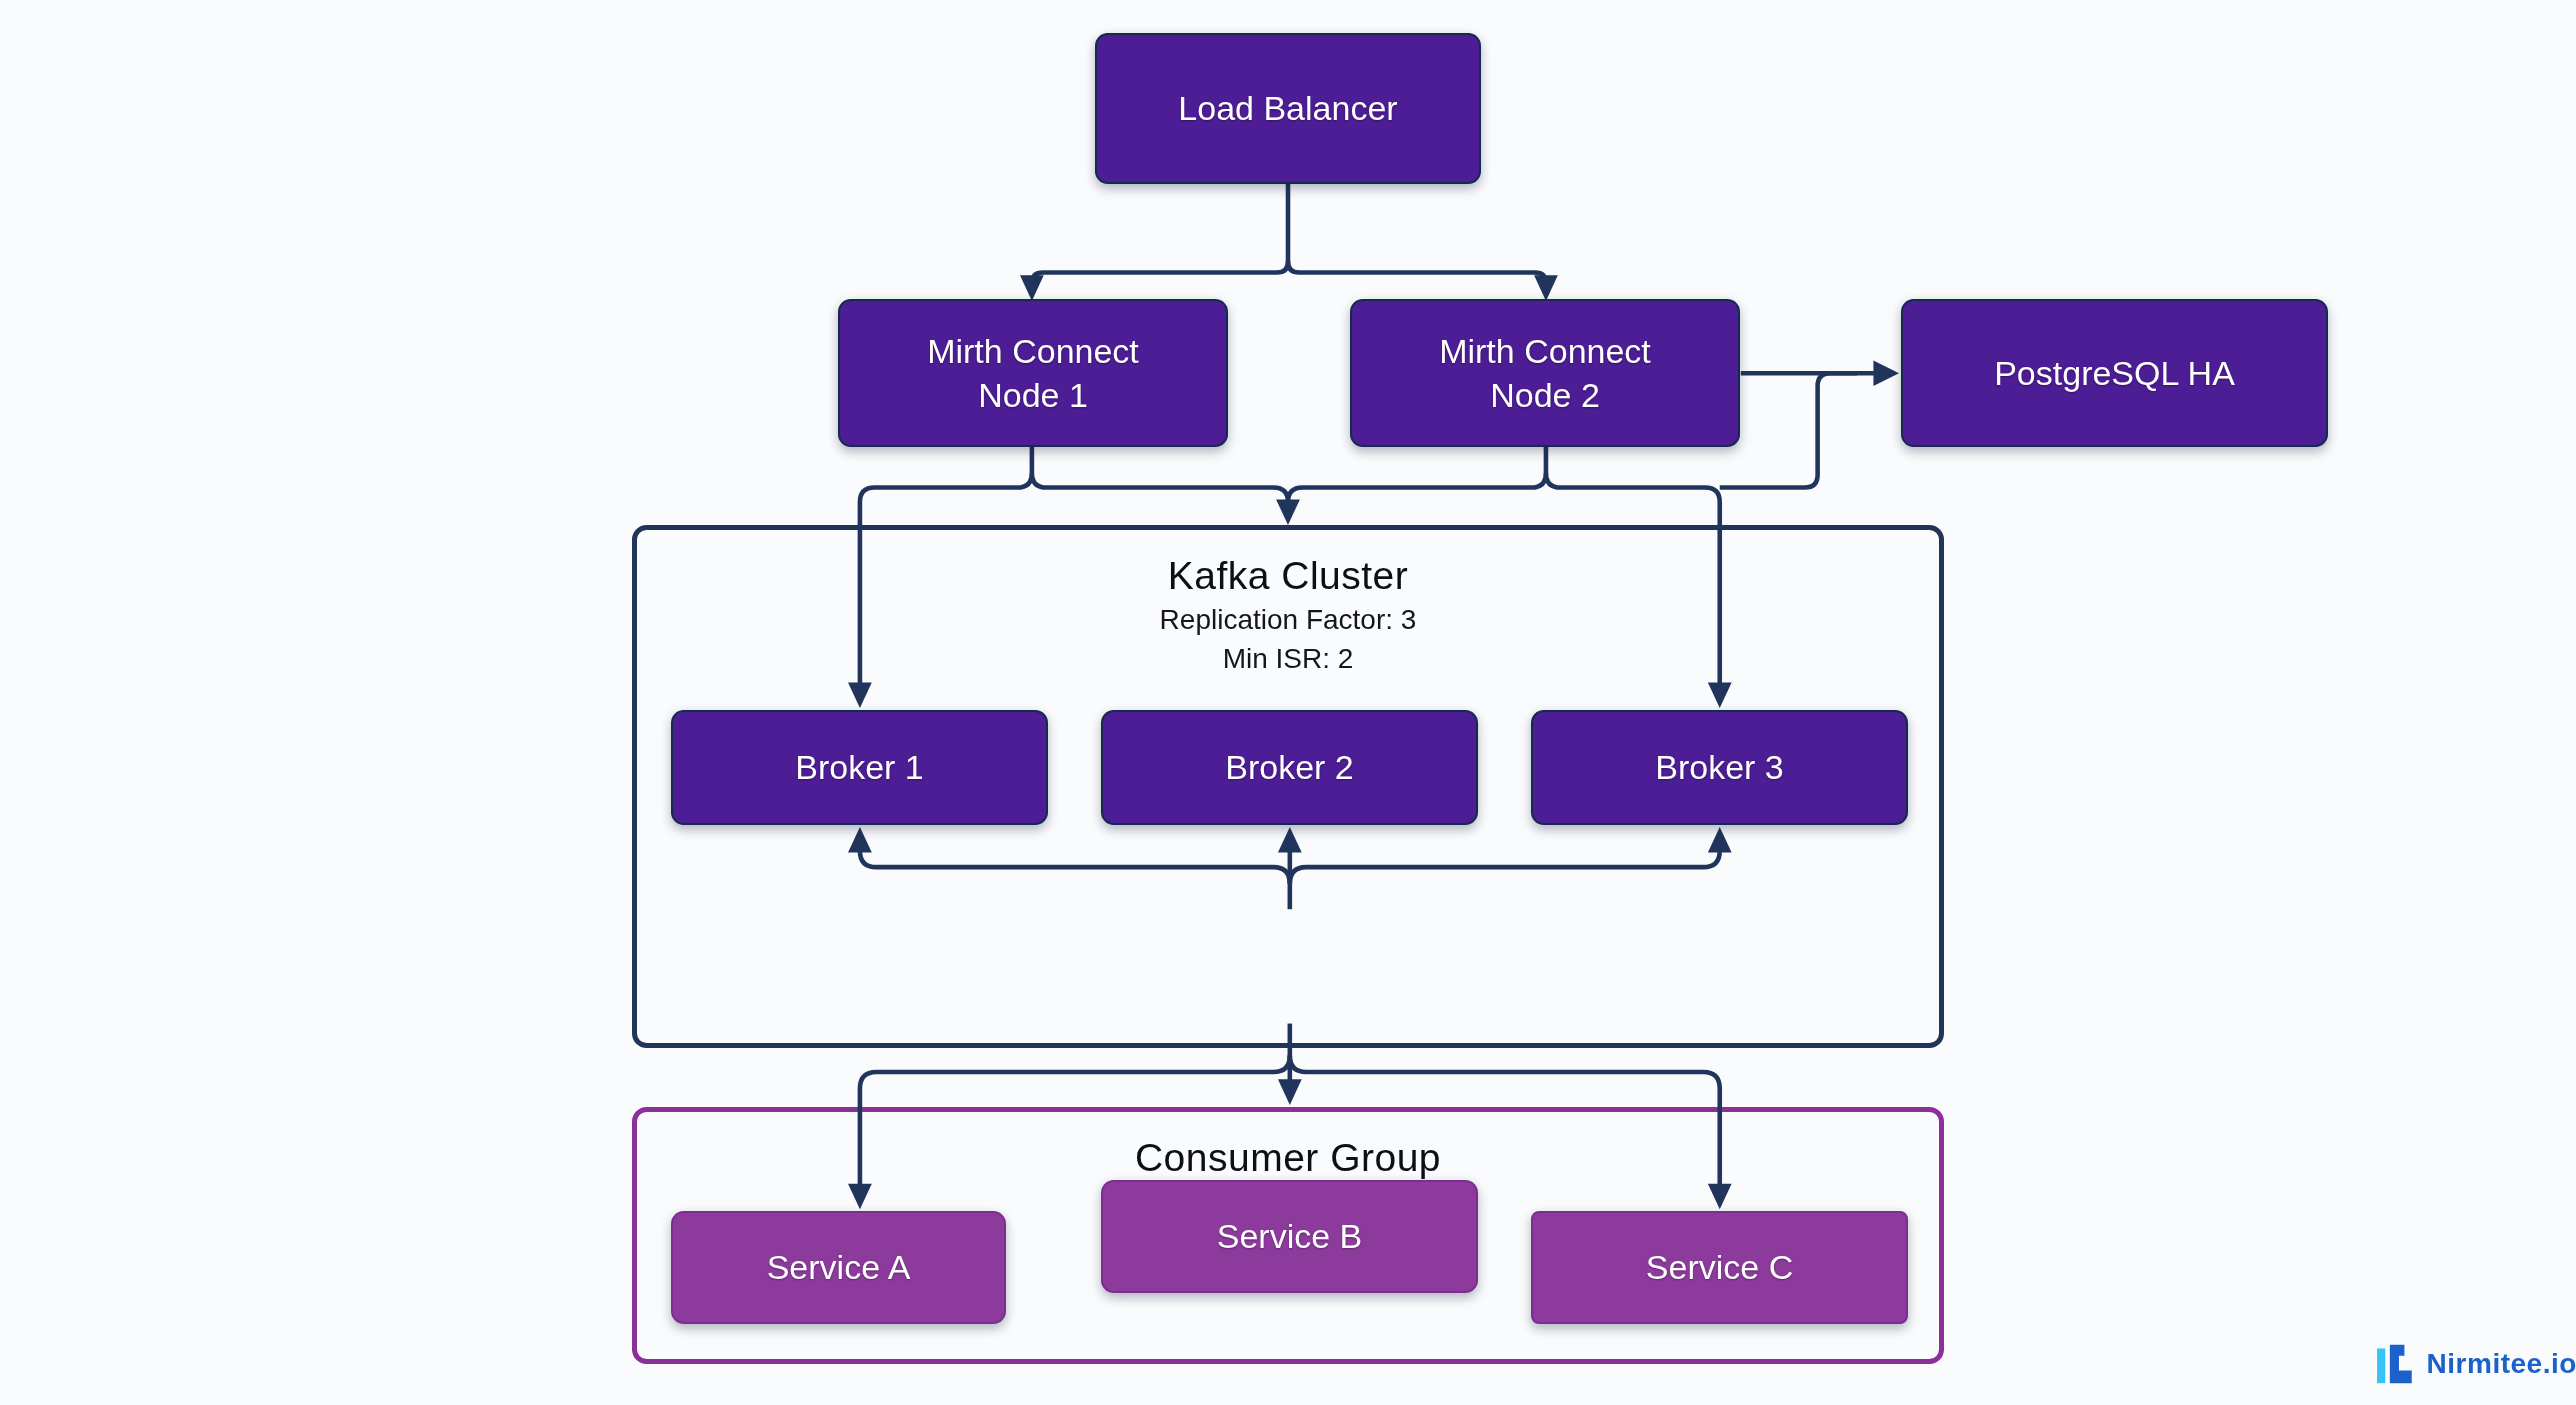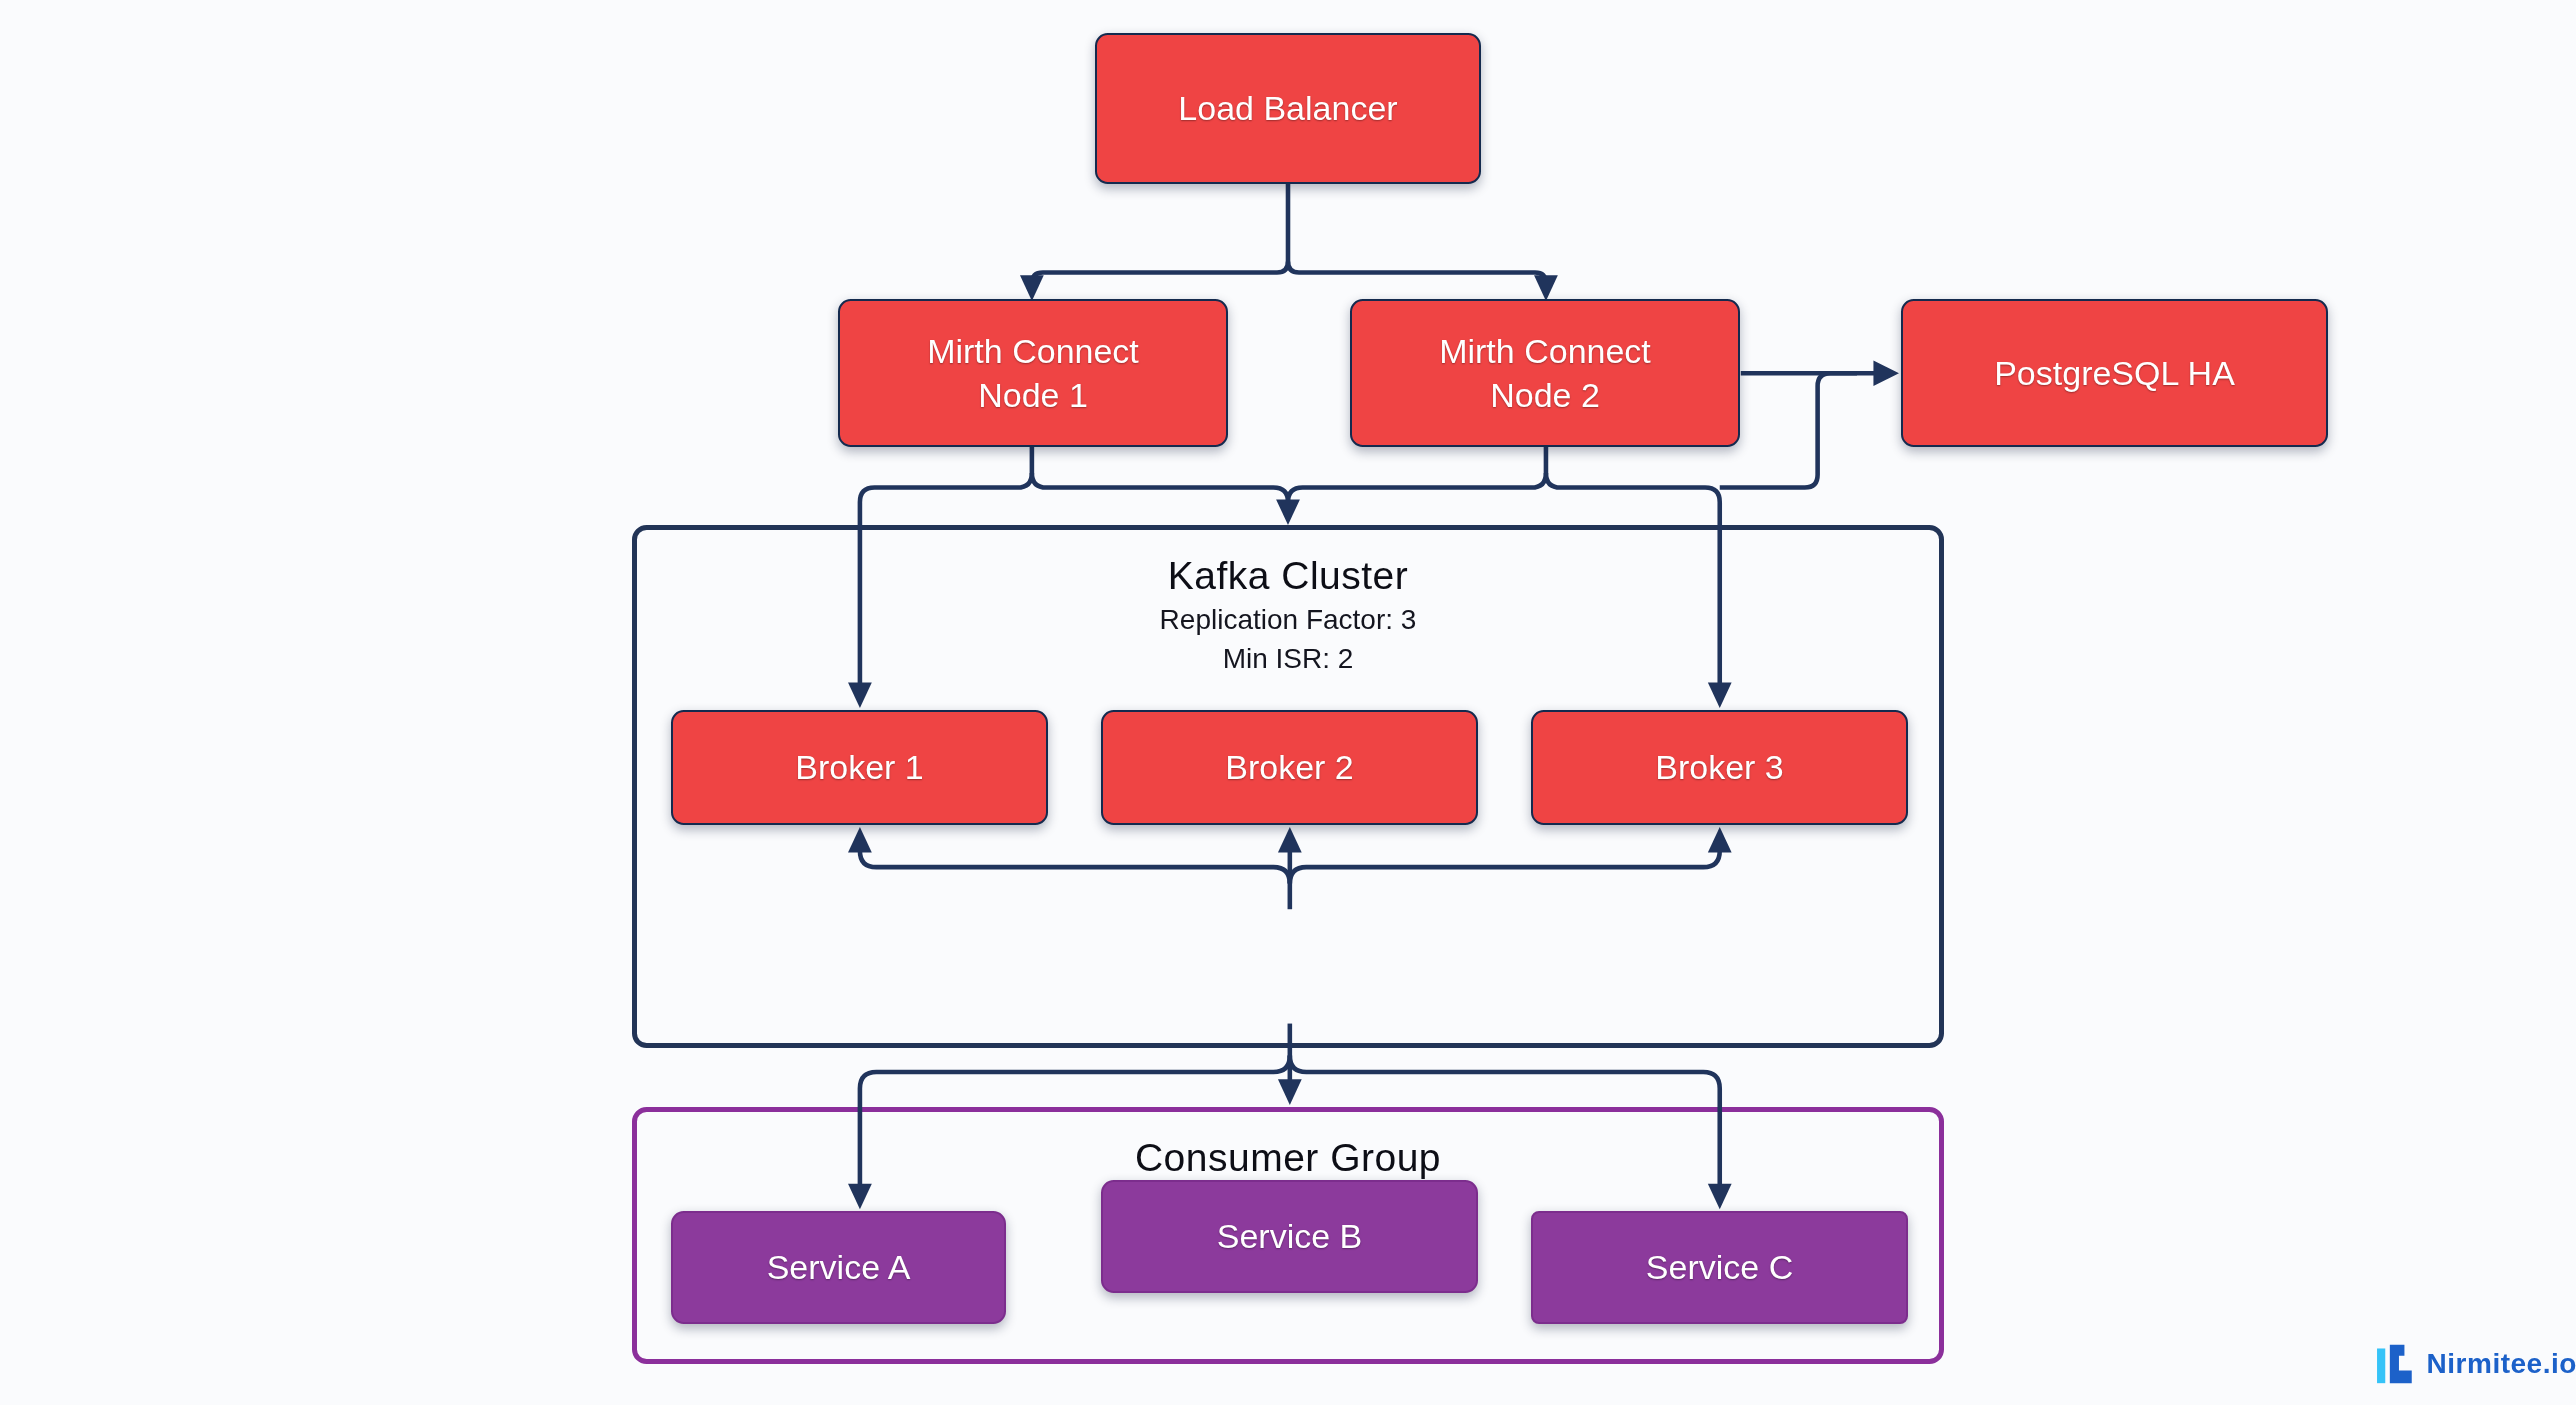--- a/index.html
+++ b/index.html
@@ -15,21 +15,21 @@
   .group.consumer{border:5.5px solid #8b2f9b;}
   .group-title{
     text-align:center;font-size:39px;font-weight:500;color:#0d0e16;
     margin-top:24px;letter-spacing:0.5px;
   }
   .group-sub{text-align:center;font-size:28px;color:#14151f;margin-top:6.4px;}
   .connectors{position:absolute;left:0;top:0;pointer-events:none;}
   .node{
     position:absolute;display:flex;align-items:center;justify-content:center;
     text-align:center;box-sizing:border-box;
-    background:#ef4444;border:2.7px solid #142a4e;border-radius:12.8px;
+    background:#4c1d95;border:2.7px solid #142a4e;border-radius:12.8px;
     color:#ffffff;font-size:34px;line-height:1.3;white-space:pre-line;
     box-shadow:0 4.6px 11px rgba(15,25,55,.30);
     text-shadow:0 0.9px 1.8px rgba(0,0,0,.35);
   }
   .node.purple{background:#8c3a9c;border-color:#7c2d8d;}
   .logo{
     position:absolute;left:2364px;top:1343px;
     display:flex;align-items:center;gap:14.6px;
   }
   .logo-text{font-size:28px;font-weight:700;color:#1c61c9;letter-spacing:0.5px;}

